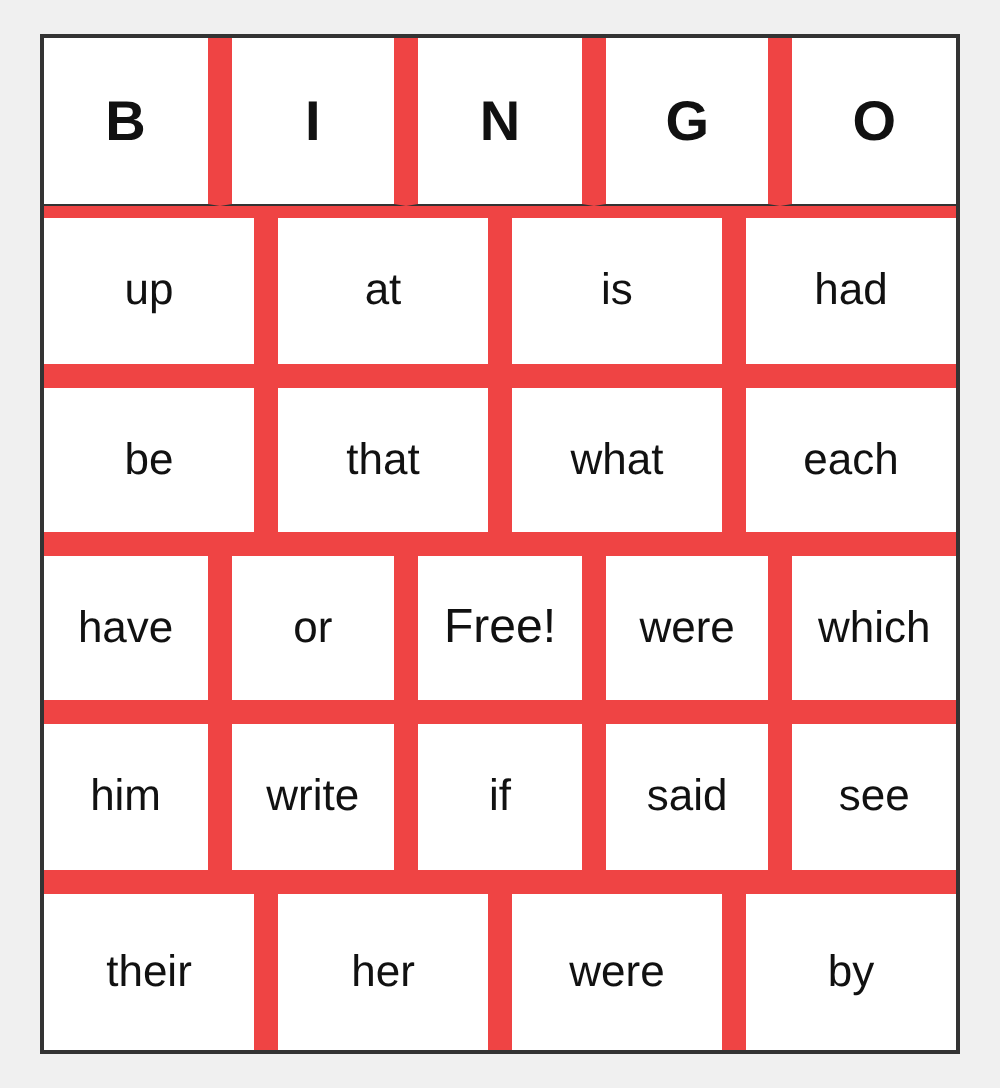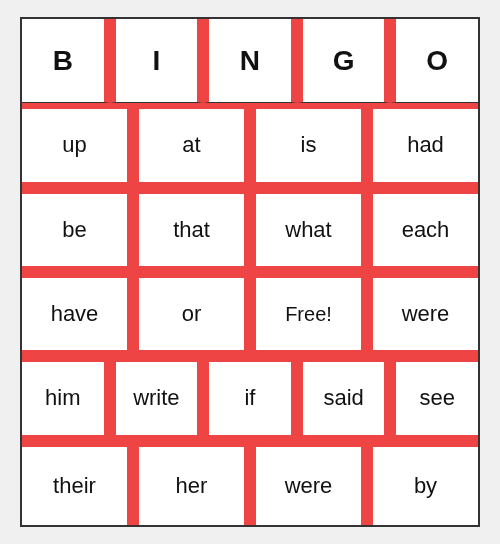--- a/index.html
+++ b/index.html
@@ -63,21 +63,21 @@
 
     .bingo-row .bingo-cell:first-child {
       border-left: none;
     }
 
     .bingo-row .bingo-cell:last-child {
       border-right: none;
     }
 
     .free-cell {
-      font-size: 20px;
+      font-size: 24px;
       font-style: normal;
     }
   </style>
 </head>
 <body>
 
 <div class="bingo-card">
 
   <div class="bingo-row header-row">
     <div class="bingo-cell">B</div>
@@ -99,20 +99,21 @@
     <div class="bingo-cell">that</div>
     <div class="bingo-cell">what</div>
     <div class="bingo-cell">each</div>
   </div>
 
   <div class="bingo-row">
     <div class="bingo-cell">have</div>
     <div class="bingo-cell">or</div>
     <div class="bingo-cell free-cell">Free!</div>
     <div class="bingo-cell">were</div>
+    <div class="bingo-cell">which</div>
   </div>
 
   <div class="bingo-row">
     <div class="bingo-cell">him</div>
     <div class="bingo-cell">write</div>
     <div class="bingo-cell">if</div>
     <div class="bingo-cell">said</div>
     <div class="bingo-cell">see</div>
   </div>
 

